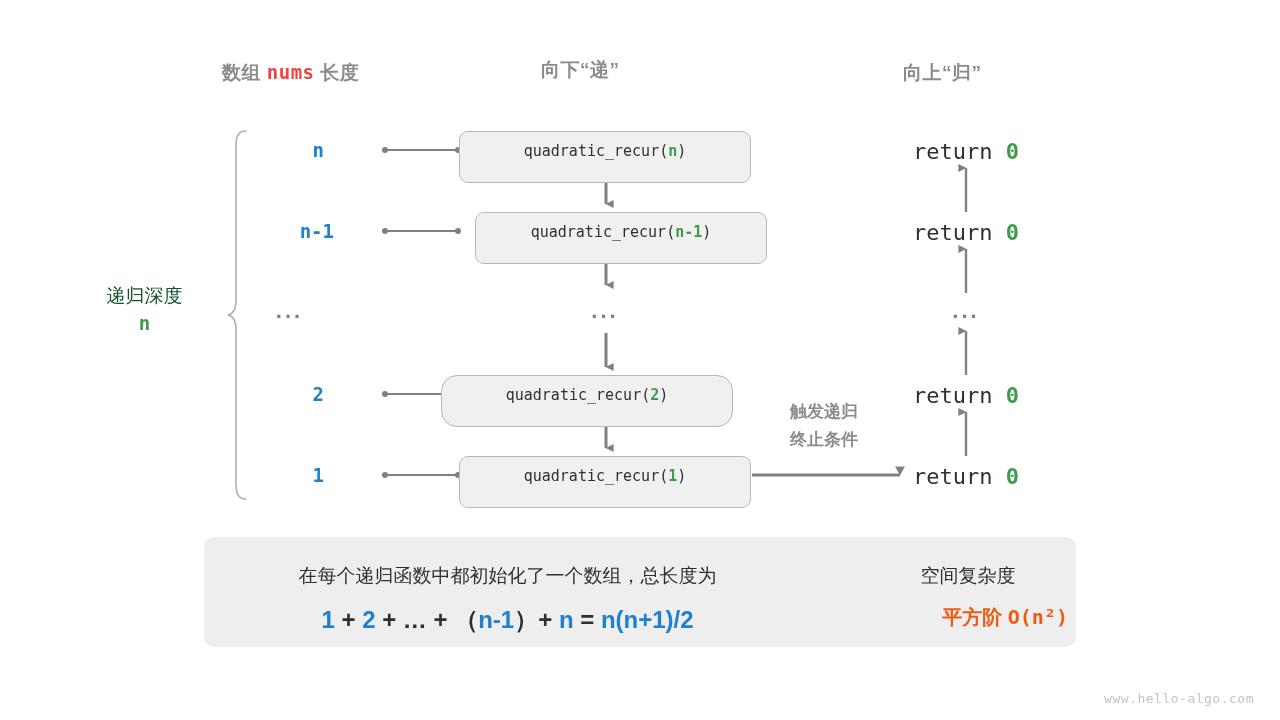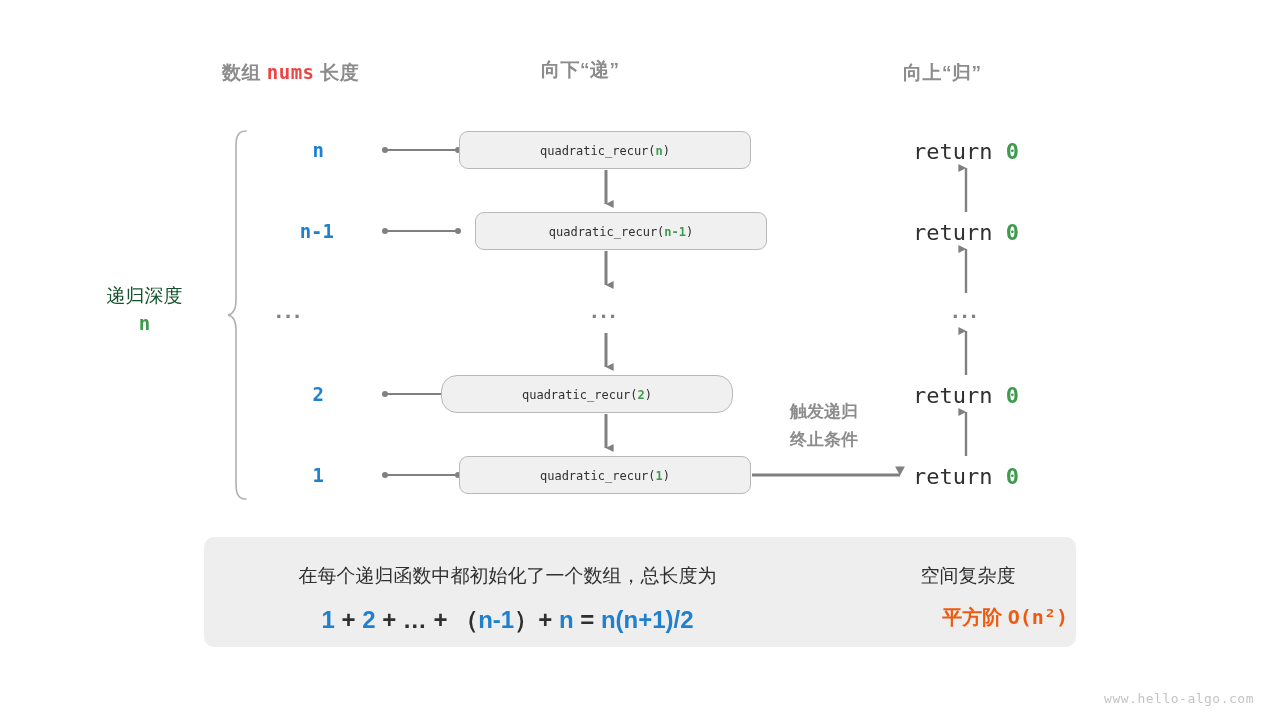--- a/index.html
+++ b/index.html
@@ -67,25 +67,25 @@
     white-space: nowrap;
     font-family: "Liberation Sans", sans-serif;
   }
 
   
   .fn-box {
     position: absolute;
     background: #f0f0f0;
     border: 1.4px solid #b8b8b8;
     border-radius: 9px;
-    height: 38px;
+    height: 52px;
     line-height: 38px;
     text-align: center;
     font-family: "DejaVu Sans Mono", monospace;
-    font-size: 12px;
+    font-size: 15px;
     color: #303030;
     white-space: nowrap;
     box-sizing: border-box;
   }
   .fn-box .arg { color: #3f9a4e; font-weight: bold; }
 
   
   .ret {
     position: absolute;
     font-family: "DejaVu Sans Mono", monospace;

